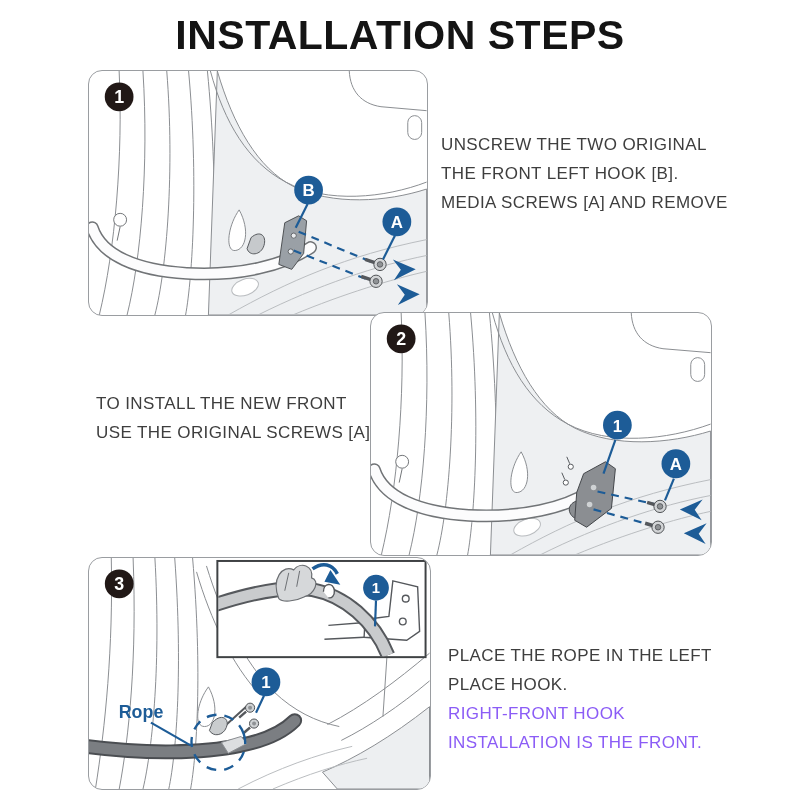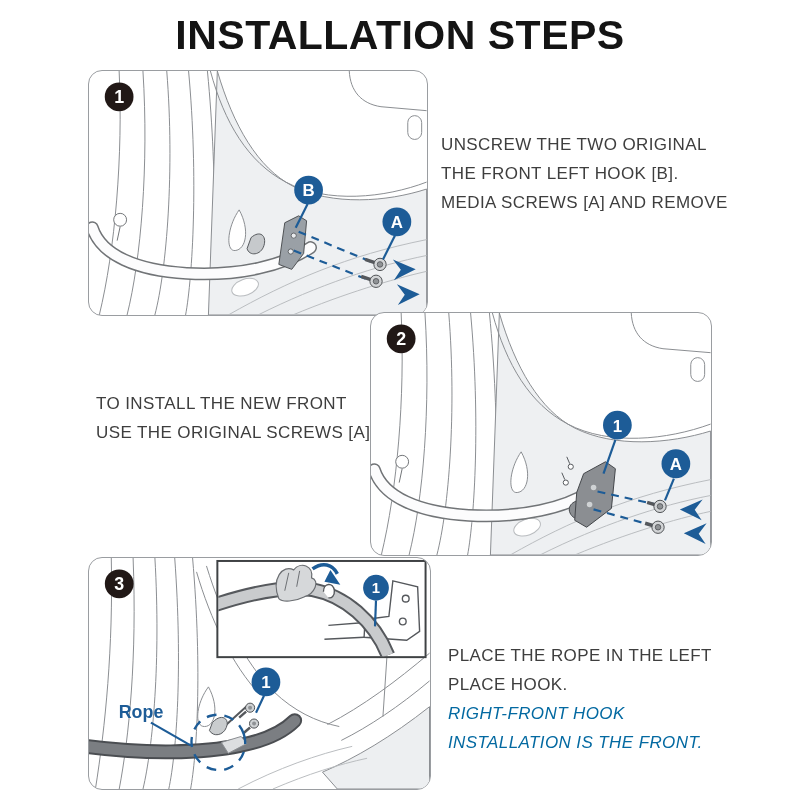--- a/index.html
+++ b/index.html
@@ -11,21 +11,21 @@
          overflow:hidden;box-sizing:border-box;}
   .panel svg{display:block;width:100%;height:100%;}
   .p1{left:88px;top:70px;width:340px;height:246px;}
   .p2{left:370px;top:312px;width:342px;height:244px;}
   .p3{left:88px;top:557px;width:343px;height:233px;}
   .step-text{position:absolute;font-size:17px;line-height:29px;letter-spacing:.4px;
              color:#3e3e3e;white-space:nowrap;}
   .t1{left:441px;top:130px;}
   .t2{left:96px;top:389px;}
   .t3{left:448px;top:620px;margin-top:21px;}
-  .note-line{color:#0369a1;font-style:italic;}
+  .note-line{color:#8b5cf6;}
   svg text{font-family:"Liberation Sans",sans-serif;}
 </style>
 </head>
 <body>
 
 <div class="page">
 
   <h1 class="title">INSTALLATION STEPS</h1>
 
   <section class="panel p1">

